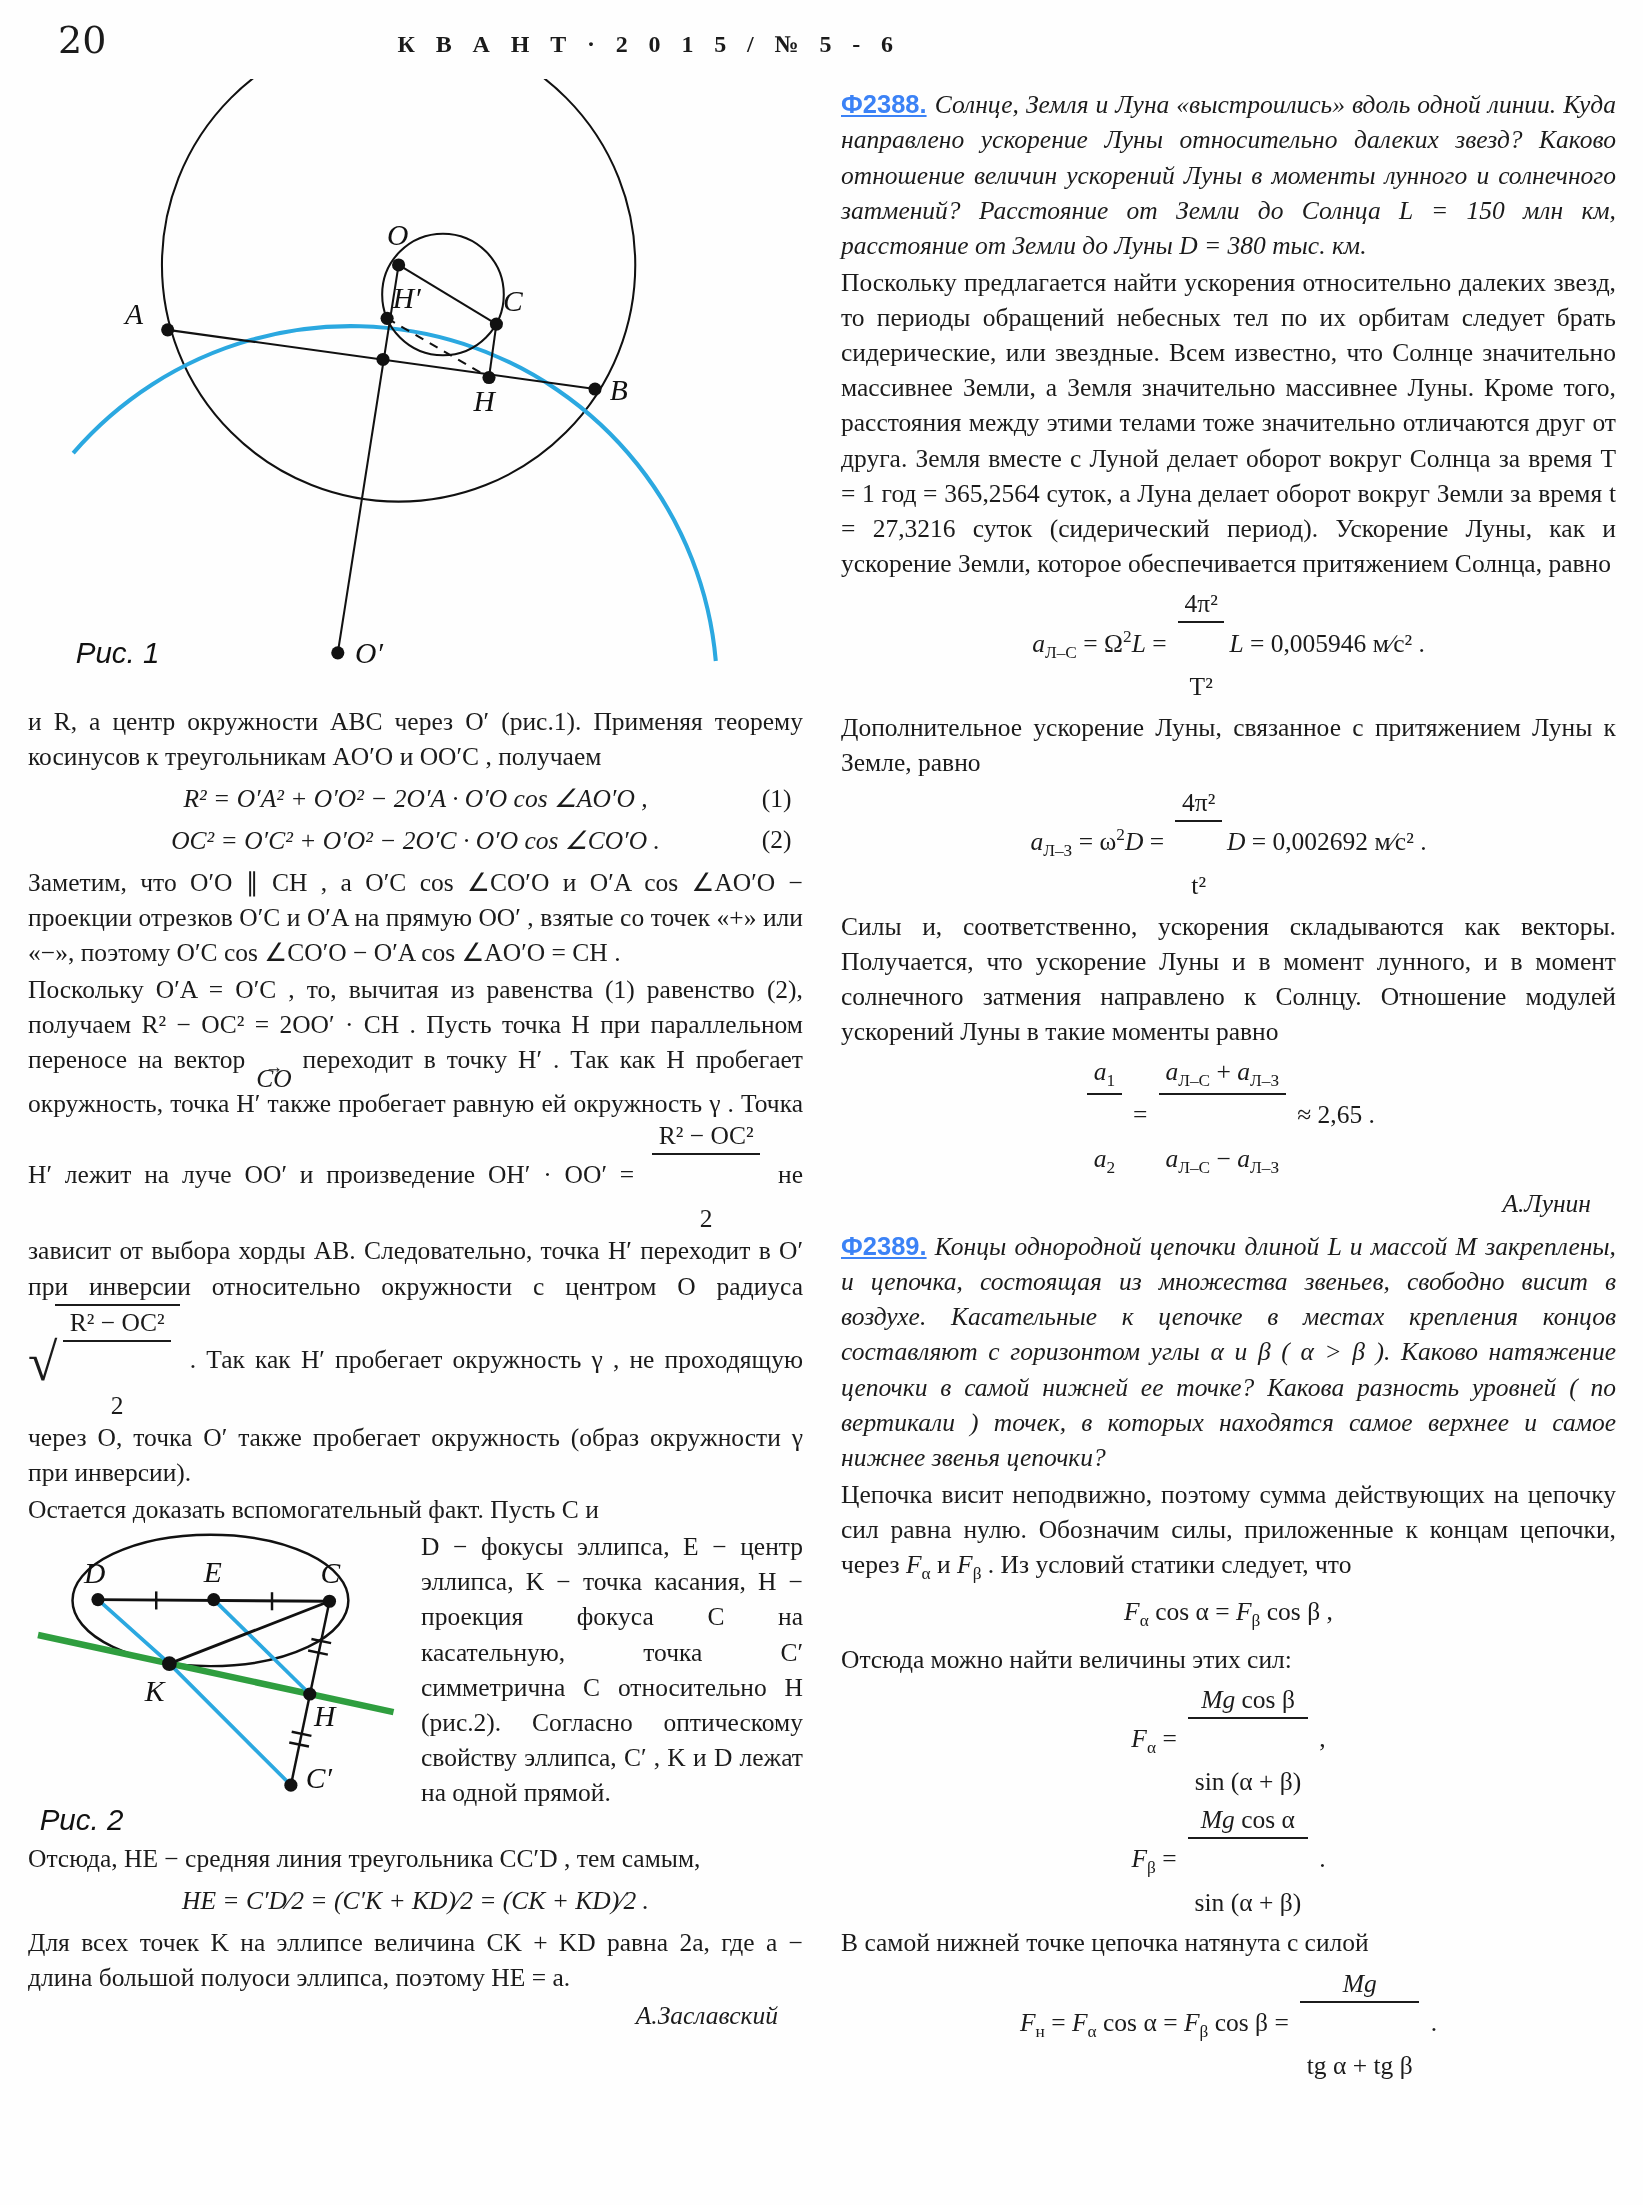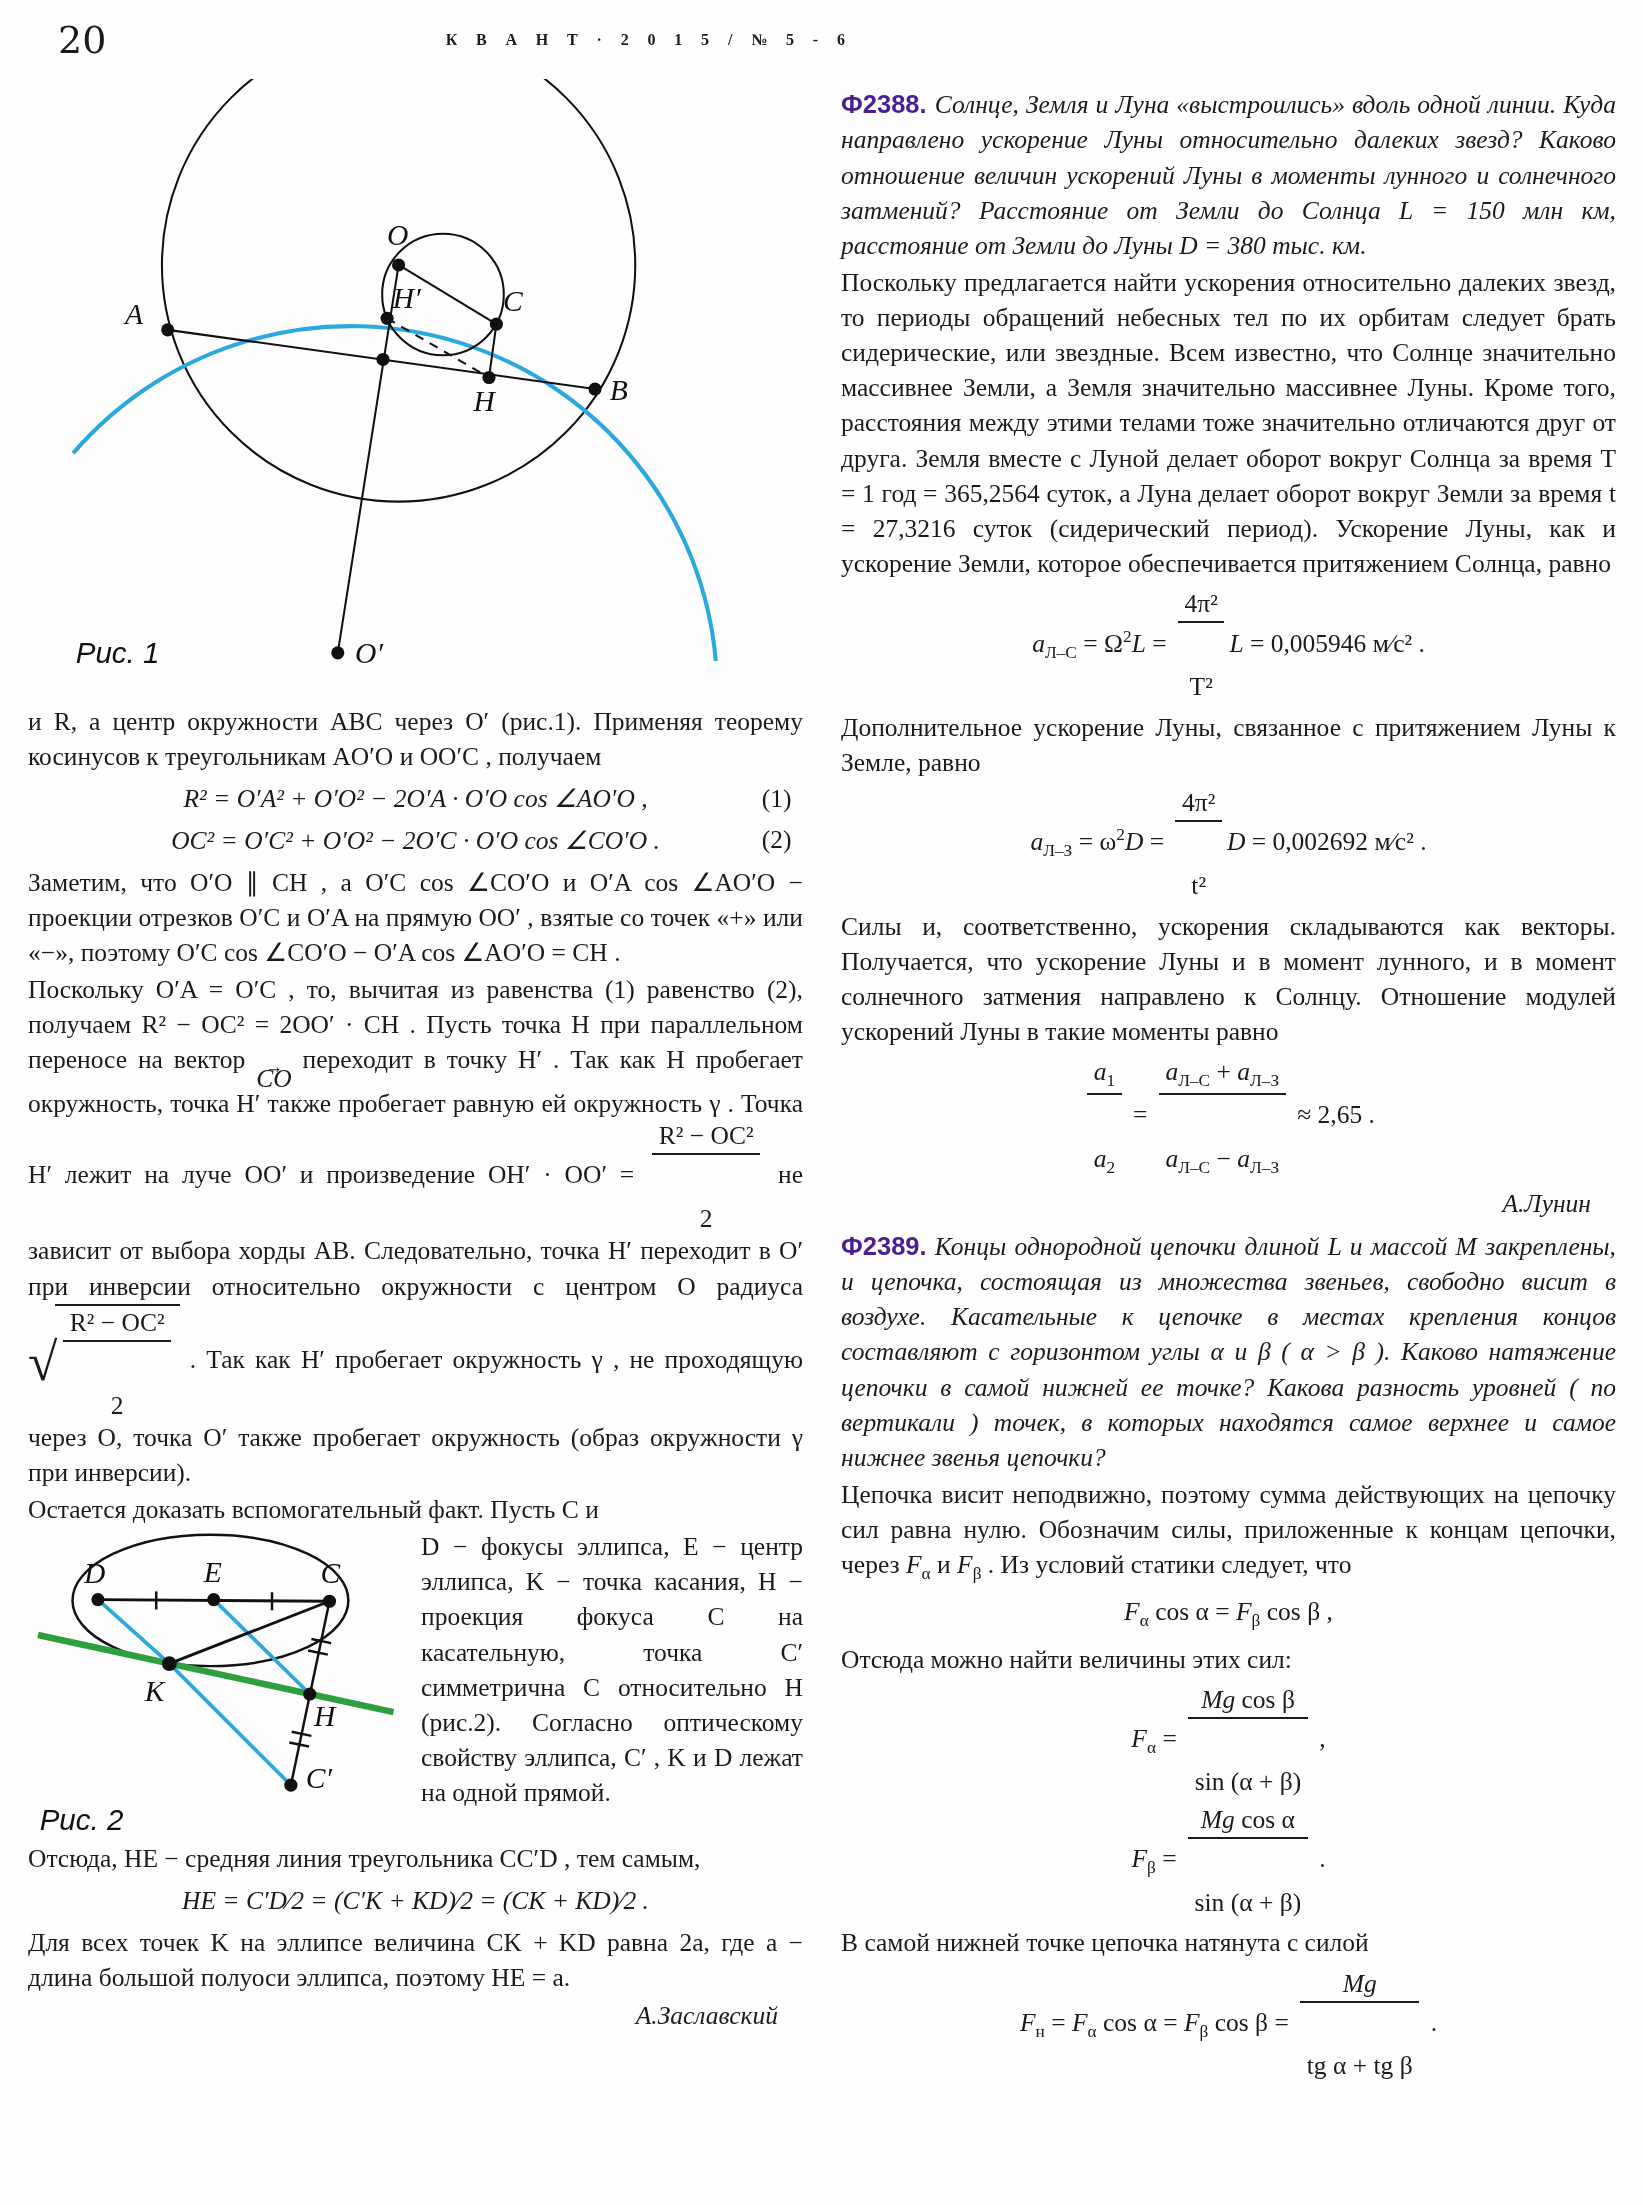--- a/index.html
+++ b/index.html
@@ -2,28 +2,28 @@
 <html style="font-size:13px"><head>
 <meta charset="utf-8">
 <style>
   html,body{margin:0;padding:0;background:#e8e8e8;}
   .page{width:1644px;height:2205px;position:relative;background:#fefefe;overflow:hidden;
         font-family:"Liberation Serif",serif;color:#1b1b1b;}
   
   .hdr{position:relative;height:79px;}
   .pagenum{position:absolute;left:28px;top:18px;font-size:38px;font-family:"DejaVu Serif",serif;margin-left:30px;}
   .jtitle{position:absolute;left:649px;top:31px;transform:translateX(-50%);
-          font-size:16px;font-weight:700;letter-spacing:7.4px;white-space:nowrap;
+          font-size:24px;font-weight:700;letter-spacing:7.4px;white-space:nowrap;
           font-family:"Liberation Serif",serif;}
   
   .cols{display:flex;gap:38px;padding:0 28px;}
   .col{width:775px;font-size:25.5px;line-height:1.38;text-align:justify;}
   p{margin:0 0 1.6px 0;}
   .prob{margin-top:8.2px;}
-  .prob .pnum{font-family:"Liberation Sans",sans-serif;font-weight:700;color:#4c1d95;font-style:normal;padding-right:8.2px;}
+  .prob .pnum{font-family:"Liberation Sans",sans-serif;font-weight:700;color:#3b82f6;font-style:normal;padding-right:8.2px;text-decoration:underline;}
   .prob .ptxt{font-style:italic;}
   .sig{text-align:right;font-style:italic;padding-right:25px;margin:3.3px 0 1.6px 0;}
   
   .eqrow{position:relative;text-align:center;margin:6.6px 0;}
   .eqbody{font-style:italic;}
   .eqnum{position:absolute;right:11.5px;top:50%;transform:translateY(-50%);font-style:normal;}
   .feq{text-align:center;margin:8.2px 0;font-style:normal;}
   .feq .i, .ptok .i{font-style:italic;}
   sub{font-size:0.68em;}
   sup{font-size:0.68em;}

